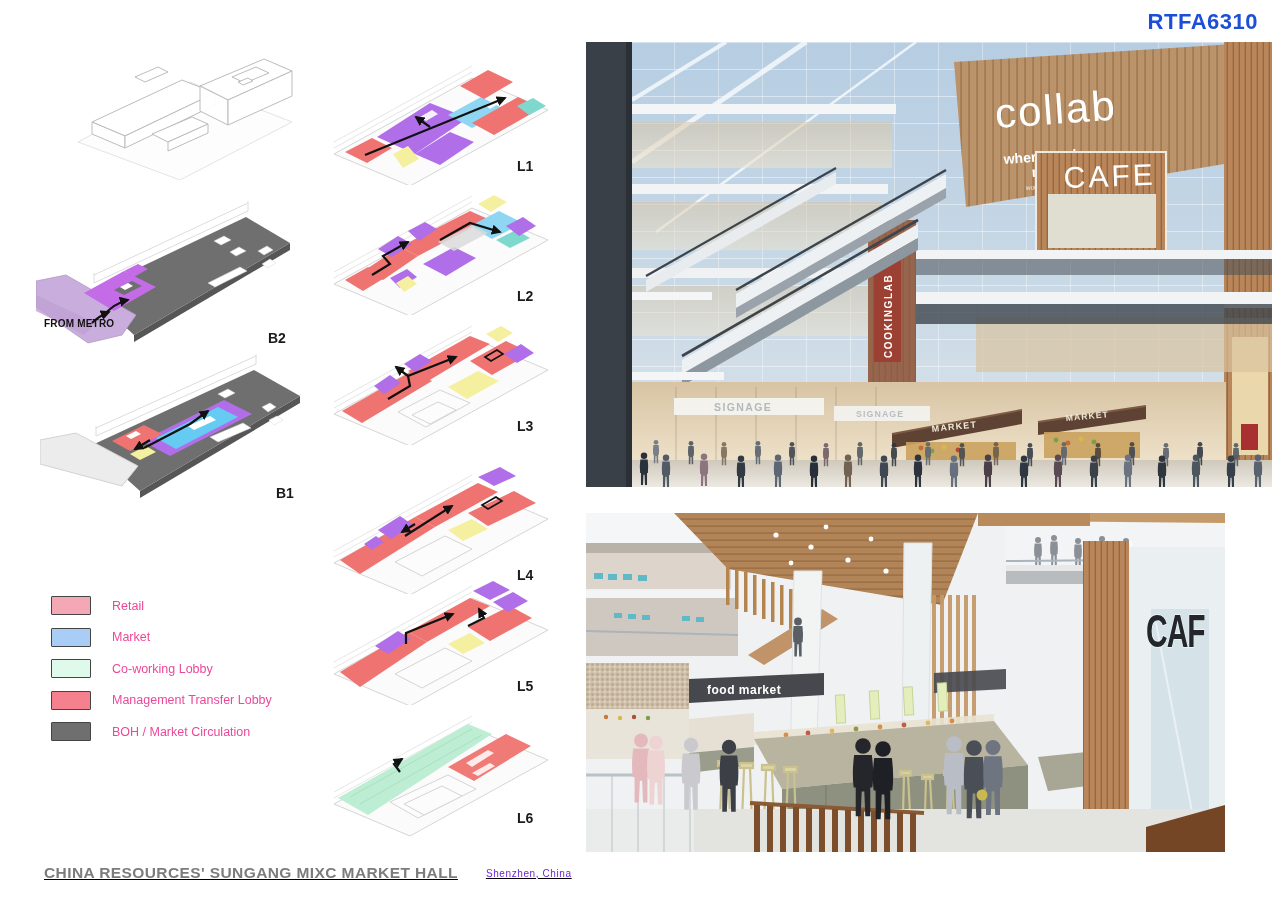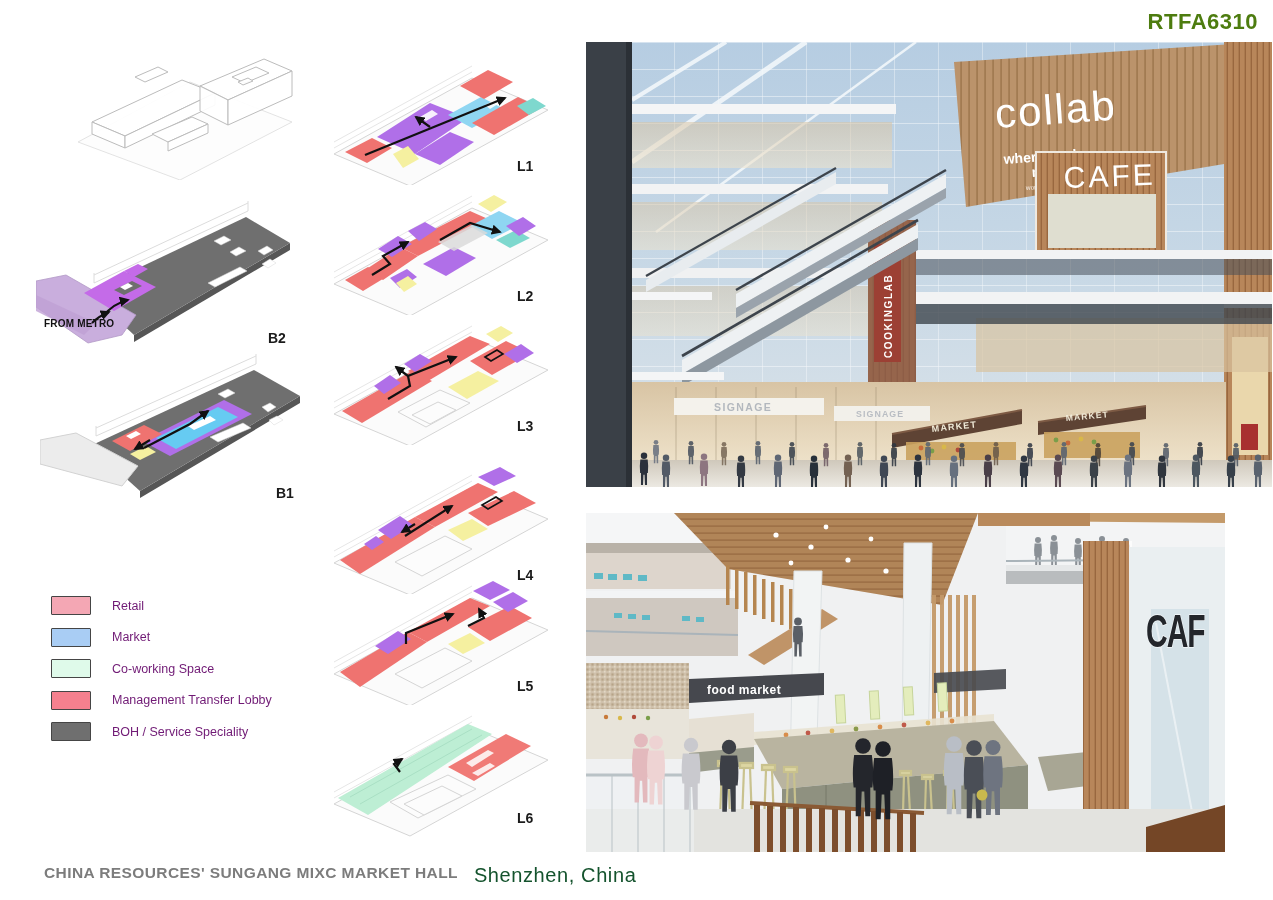--- a/index.html
+++ b/index.html
@@ -1,26 +1,26 @@
 <!DOCTYPE html>
 <html><head>
 <meta charset="utf-8">
 <style>
   html,body{margin:0;padding:0;background:#fff;}
   .board{position:relative;width:1273px;height:900px;background:#fff;overflow:hidden;
          font-family:"Liberation Sans",sans-serif;}
-  .code{position:absolute;top:9px;right:15px;font-size:22px;font-weight:800;color:#4d7c0f;
+  .code{position:absolute;top:9px;right:15px;font-size:22px;font-weight:800;color:#1d4ed8;
         letter-spacing:.5px;}
   .legend{position:absolute;left:51px;top:590px;}
   .legend-row{display:flex;align-items:center;height:31.5px;}
   .swatch{width:38px;height:17px;border:1.3px solid #454545;border-radius:1px;flex:0 0 auto;}
-  .legend-label{margin-left:21px;font-size:12.5px;color:#701a75;}
-  .footer{position:absolute;left:44px;top:864px;display:flex;align-items:flex-start;gap:16px;}
+  .legend-label{margin-left:21px;font-size:12.5px;color:#ec4899;}
+  .footer{position:absolute;left:44px;top:864px;display:flex;align-items:center;gap:28px;text-decoration:underline;}
   .footer .t{font-size:15.5px;font-weight:700;color:#7c7c7c;letter-spacing:.4px;}
-  .footer .l{font-size:20px;color:#14532d;letter-spacing:.6px;}
+  .footer .l{font-size:10px;color:#6d28d9;letter-spacing:.6px;}
   figure{margin:0;position:absolute;}
   svg{display:block;}
   text{font-family:"Liberation Sans",sans-serif;}
   .lvltxt{font-size:14px;font-weight:700;fill:#1b1b1b;}
   .note{font-size:10px;font-weight:700;fill:#111;letter-spacing:.2px;}
 </style>
 </head>
 <body>
 
 <div class="board">
@@ -162,29 +162,29 @@
     <div class="legend-row">
       <span class="swatch" style="background-color: rgb(244, 167, 180);"></span>
       <span class="legend-label">Retail</span>
       </div>
     <div class="legend-row">
       <span class="swatch" style="background-color: rgb(169, 205, 244);"></span>
       <span class="legend-label">Market</span>
       </div>
     <div class="legend-row">
       <span class="swatch" style="background-color: rgb(223, 250, 234);"></span>
-      <span class="legend-label">Co-working Space</span>
+      <span class="legend-label">Co-working Lobby</span>
       </div>
     <div class="legend-row">
       <span class="swatch" style="background-color: rgb(245, 128, 142);"></span>
       <span class="legend-label">Management Transfer Lobby</span>
       </div>
     <div class="legend-row">
       <span class="swatch" style="background-color: rgb(111, 111, 111);"></span>
-      <span class="legend-label">BOH / Service Speciality</span>
+      <span class="legend-label">BOH / Market Circulation</span>
       </div>
   </div>
 
   <figure style="left:320px;top:55px">
     <svg width="240" height="130" viewBox="0 0 240 130">
       <g stroke="#e6e6e6" fill="none">
           <line x1="14" y1="93" x2="152" y2="17"></line>
           <line x1="14" y1="87" x2="152" y2="11"></line>
         </g>
       <polygon points="14,99 152,23 228,55 90,131" fill="#fbfbfb" stroke="#d5d5d5"></polygon>

